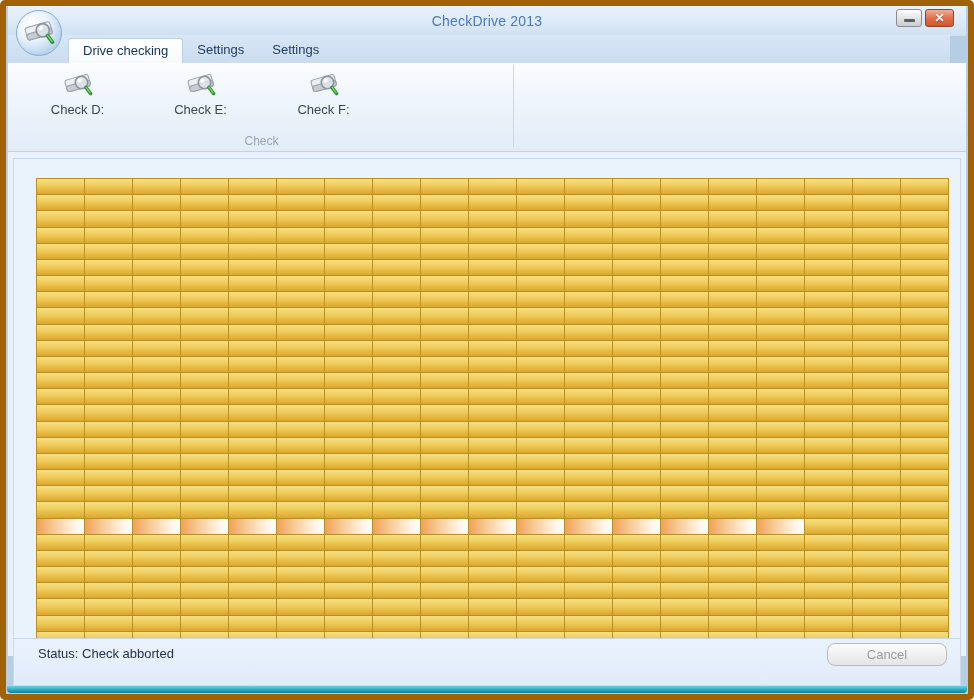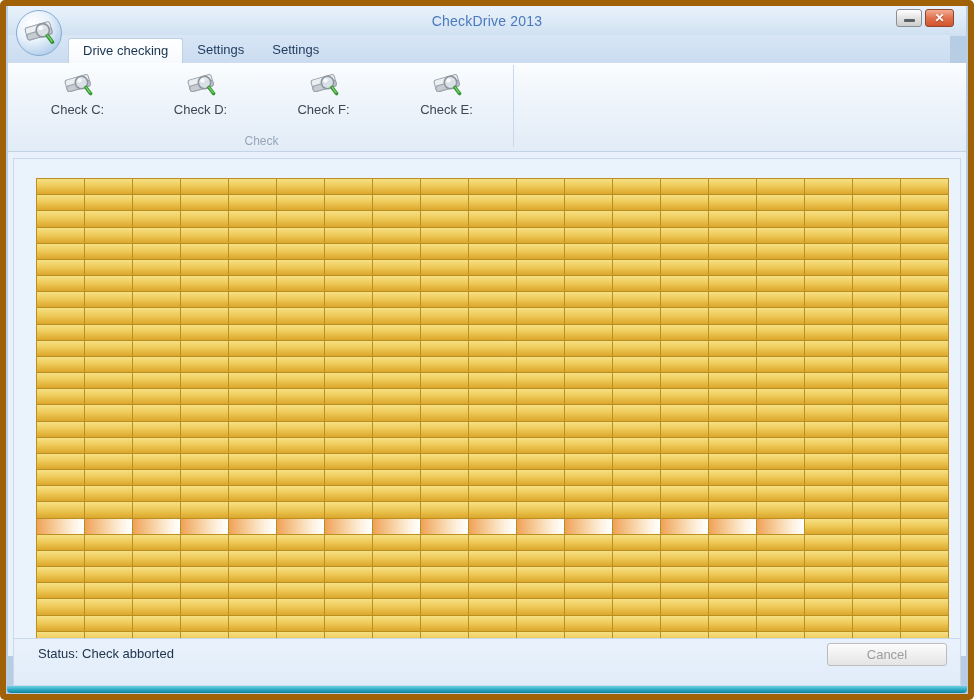--- a/index.html
+++ b/index.html
@@ -66,21 +66,21 @@
   .cell.progress{background:linear-gradient(90deg,#efa256 0%,#f6c astray,#ffffff 100%);}
   .cell.progress{background:linear-gradient(90deg,#efa256 0%,#f8d3a6 45%,#fef4e6 80%,#ffffff 100%);}
 
   
   .statusbar{position:absolute;left:5px;right:5px;bottom:0;height:48px;
        background:linear-gradient(180deg,#e9f2fc,#e1ecf9);
        border:1px solid #c9d9eb;}
   .status-text{position:absolute;left:24px;top:7px;font-size:13px;color:#21344c;}
   .cancel-btn{position:absolute;right:13px;top:4px;width:120px;height:23px;
        background:linear-gradient(180deg,#fcfcfc 0%,#f0f0f0 50%,#e4e4e4 100%);
-       border:1px solid #bcbcbc;border-radius:3px;color:#9d9d9d;font-size:13px;
+       border:1px solid #bcbcbc;border-radius:8px;color:#9d9d9d;font-size:13px;
        text-align:center;line-height:21px;}
 </style>
 </head>
 <body>
 
 <svg width="0" height="0" style="position:absolute">
   <defs>
     <g id="drive-search">
       <g transform="rotate(-16 15 13)">
         <rect x="3" y="6" width="24" height="12" rx="2.5" fill="#eceff2" stroke="#9aa2ab" stroke-width="1"></rect>
@@ -121,40 +121,34 @@
           <div class="tab">Settings</div>
         </div>
       </div>
 
       <div class="ribbon">
         <div class="ribbon-buttons">
           <div class="ribbon-btn">
             <svg width="30" height="28" viewBox="0 0 30 28">
                 <use href="#drive-search"></use>
               </svg>
-            <div class="lbl">Check C:</div>
+            <div class="lbl">Check D:</div>
           </div>
           <div class="ribbon-btn">
             <svg width="30" height="28" viewBox="0 0 30 28">
                 <use href="#drive-search"></use>
               </svg>
-            <div class="lbl">Check D:</div>
+            <div class="lbl">Check E:</div>
           </div>
           <div class="ribbon-btn">
             <svg width="30" height="28" viewBox="0 0 30 28">
                 <use href="#drive-search"></use>
               </svg>
             <div class="lbl">Check F:</div>
           </div>
-          <div class="ribbon-btn">
-            <svg width="30" height="28" viewBox="0 0 30 28">
-                <use href="#drive-search"></use>
-              </svg>
-            <div class="lbl">Check E:</div>
-          </div>
         </div>
         <div class="ribbon-sep"></div>
         <div class="group-label">Check</div>
       </div>
 
       <div class="main">
         <div class="panel">
           <div class="sector-grid" style="grid-template-columns: repeat(19, 1fr); grid-template-rows: repeat(29, 1fr);">
               <div class="cell"></div>
               <div class="cell"></div>

